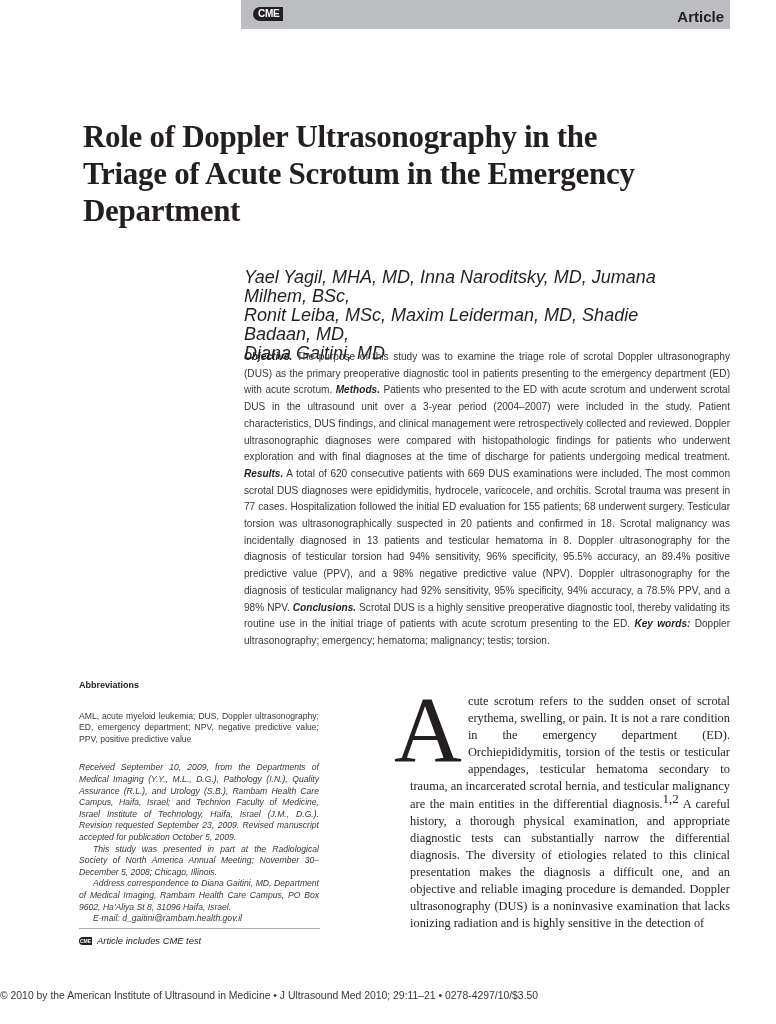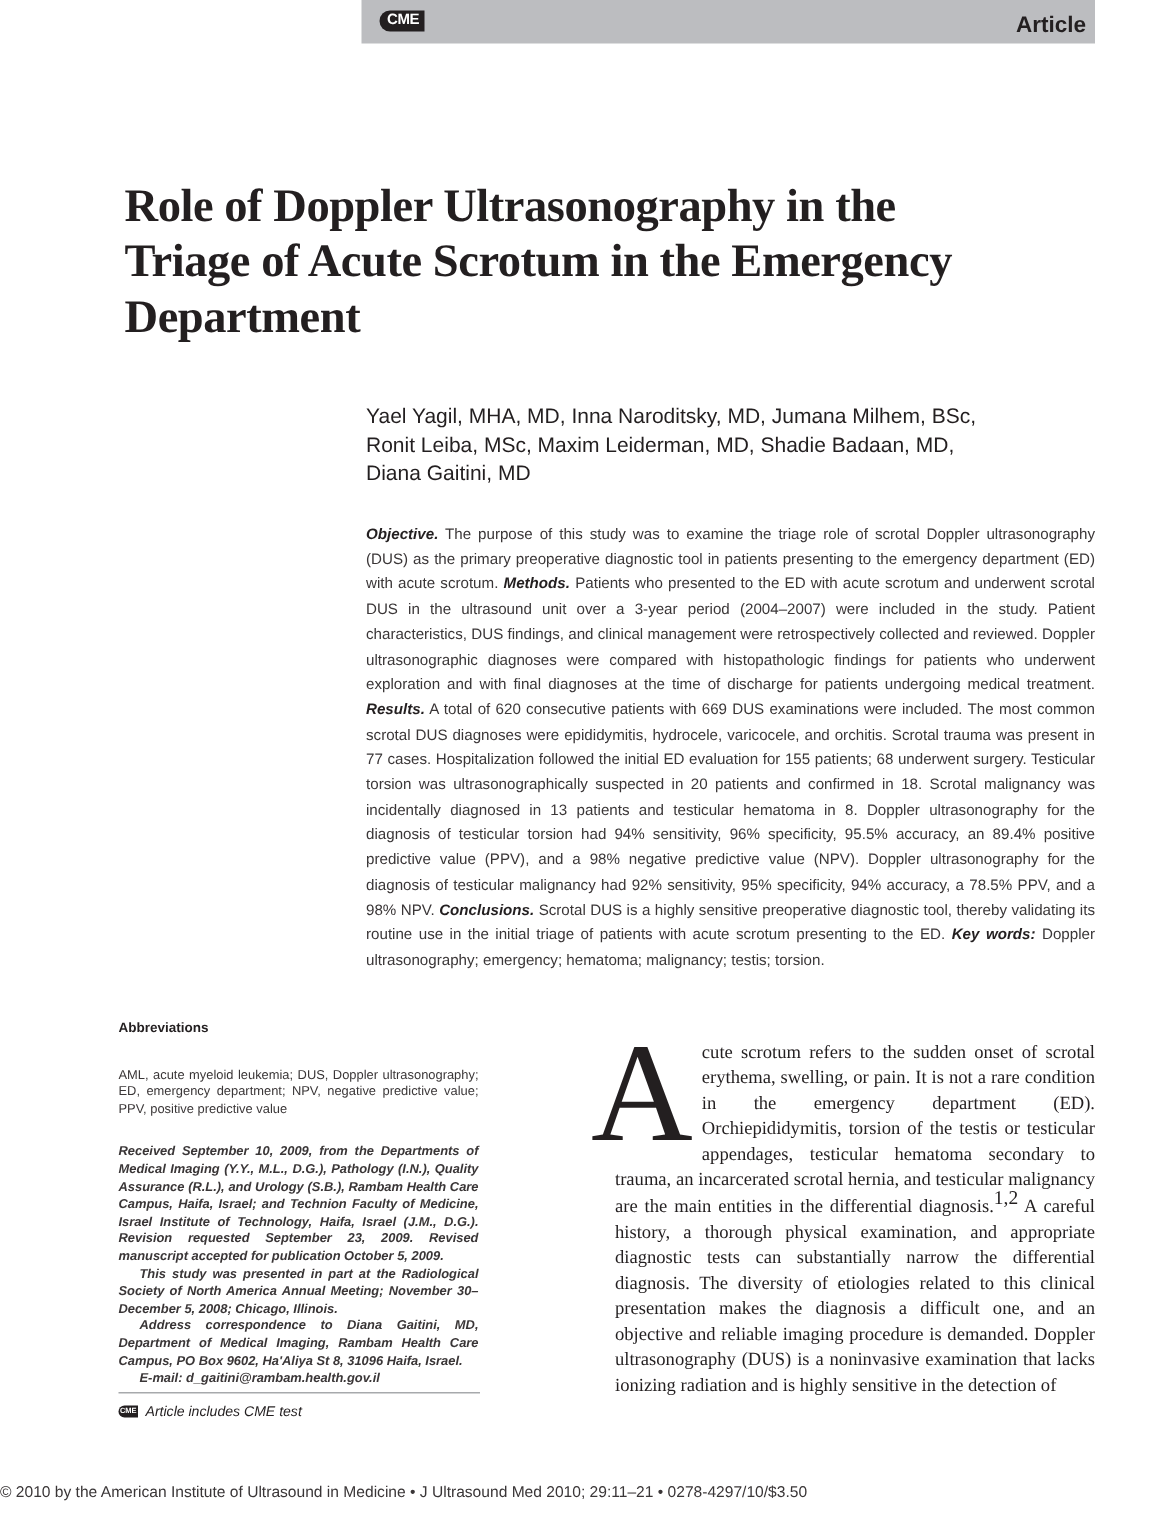--- a/index.html
+++ b/index.html
@@ -19,35 +19,35 @@
   .article-label {
     position: absolute; right: 6px; top: 8px; font-size: 15px; font-weight: bold; color: #231f20;
   }
   .title {
     position: absolute; left: 79px; top: 114px; width: 560px; margin: 4px;
     font-family: "Liberation Serif", serif; font-weight: bold; font-size: 31px; line-height: 37px;
     color: #231f20; letter-spacing: -0.3px;
   }
   .authors {
     position: absolute; left: 244px; top: 268px; width: 430px;
-    font-size: 14px; line-height: 19px; color: #231f20;
+    font-style: italic; font-size: 18px; line-height: 19px; color: #231f20;
   }
   .abstract {
     position: absolute; left: 244px; top: 349px; width: 486px;
     font-size: 10.1px; line-height: 16.7px; text-align: justify; color: #3a3637;
   }
   .abstract .lbl { font-weight: bold; font-style: italic; color: #231f20; }
   .sidebar {
     position: absolute; left: 79px; top: 680px; width: 240px; font-size: 8.6px; line-height: 11.6px;
     color: #3a3637;
   }
   .abbr-head { font-weight: bold; font-size: 9px; color: #231f20; }
   .abbr-text { text-align: justify; margin-bottom: 17px; margin-top: 19px; }
   .received { font-style: italic; text-align: justify; }
-  .received p { margin: 0; font-weight: bold; }
+  .received p { margin: 0; }
   .received .indent { text-indent: 14px; }
   .sidebar-rule {
     position: absolute; left: 79px; top: 928px; width: 241px; height: 1px; background: #a7a9ac;
   }
   .cme-note {
     position: absolute; left: 79px; top: 935px; font-style: italic; font-size: 9.4px; color: #231f20;
     display: flex; align-items: center; gap: 5px;
   }
   .cme-icon {
     display: inline-block; width: 13px; height: 8px; background: #231f20; border-radius: 4px 0 0 4px;

